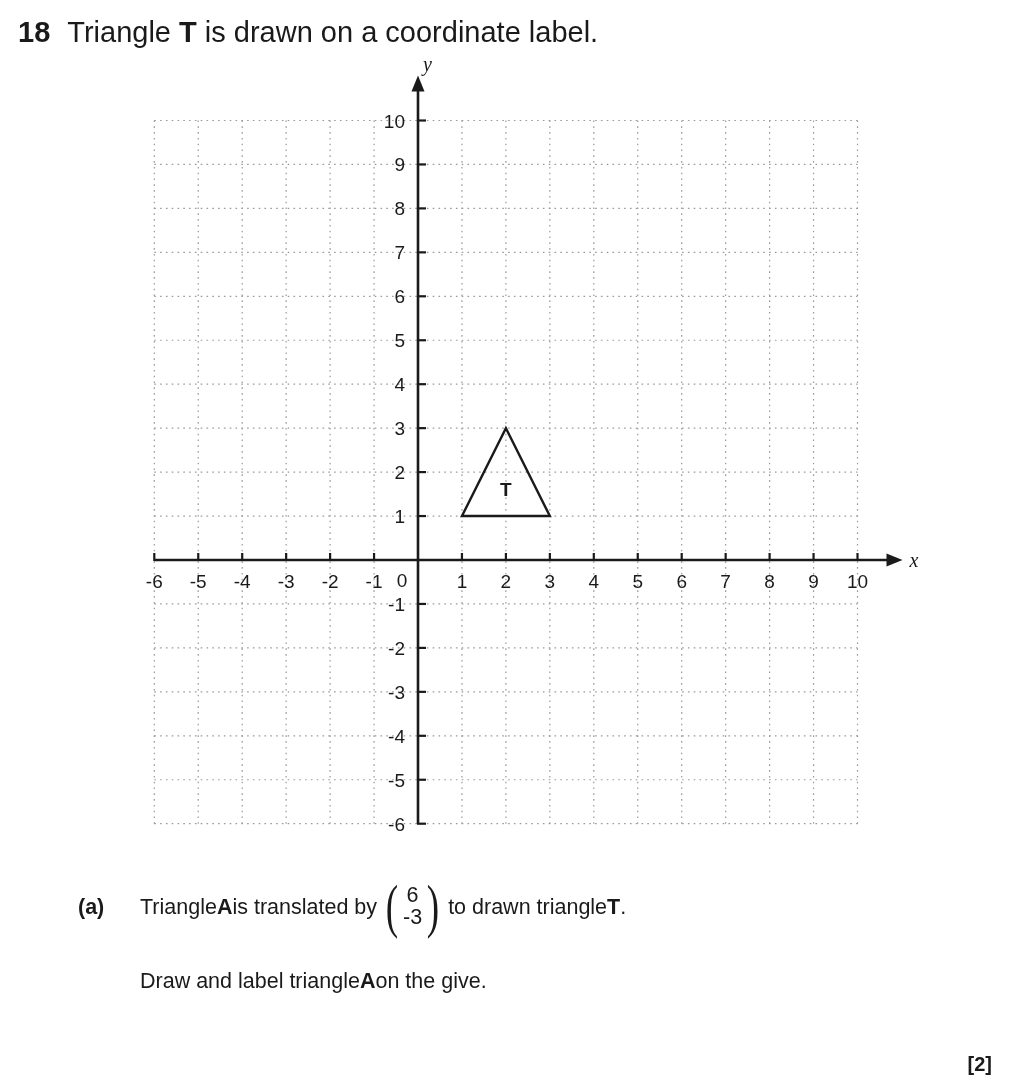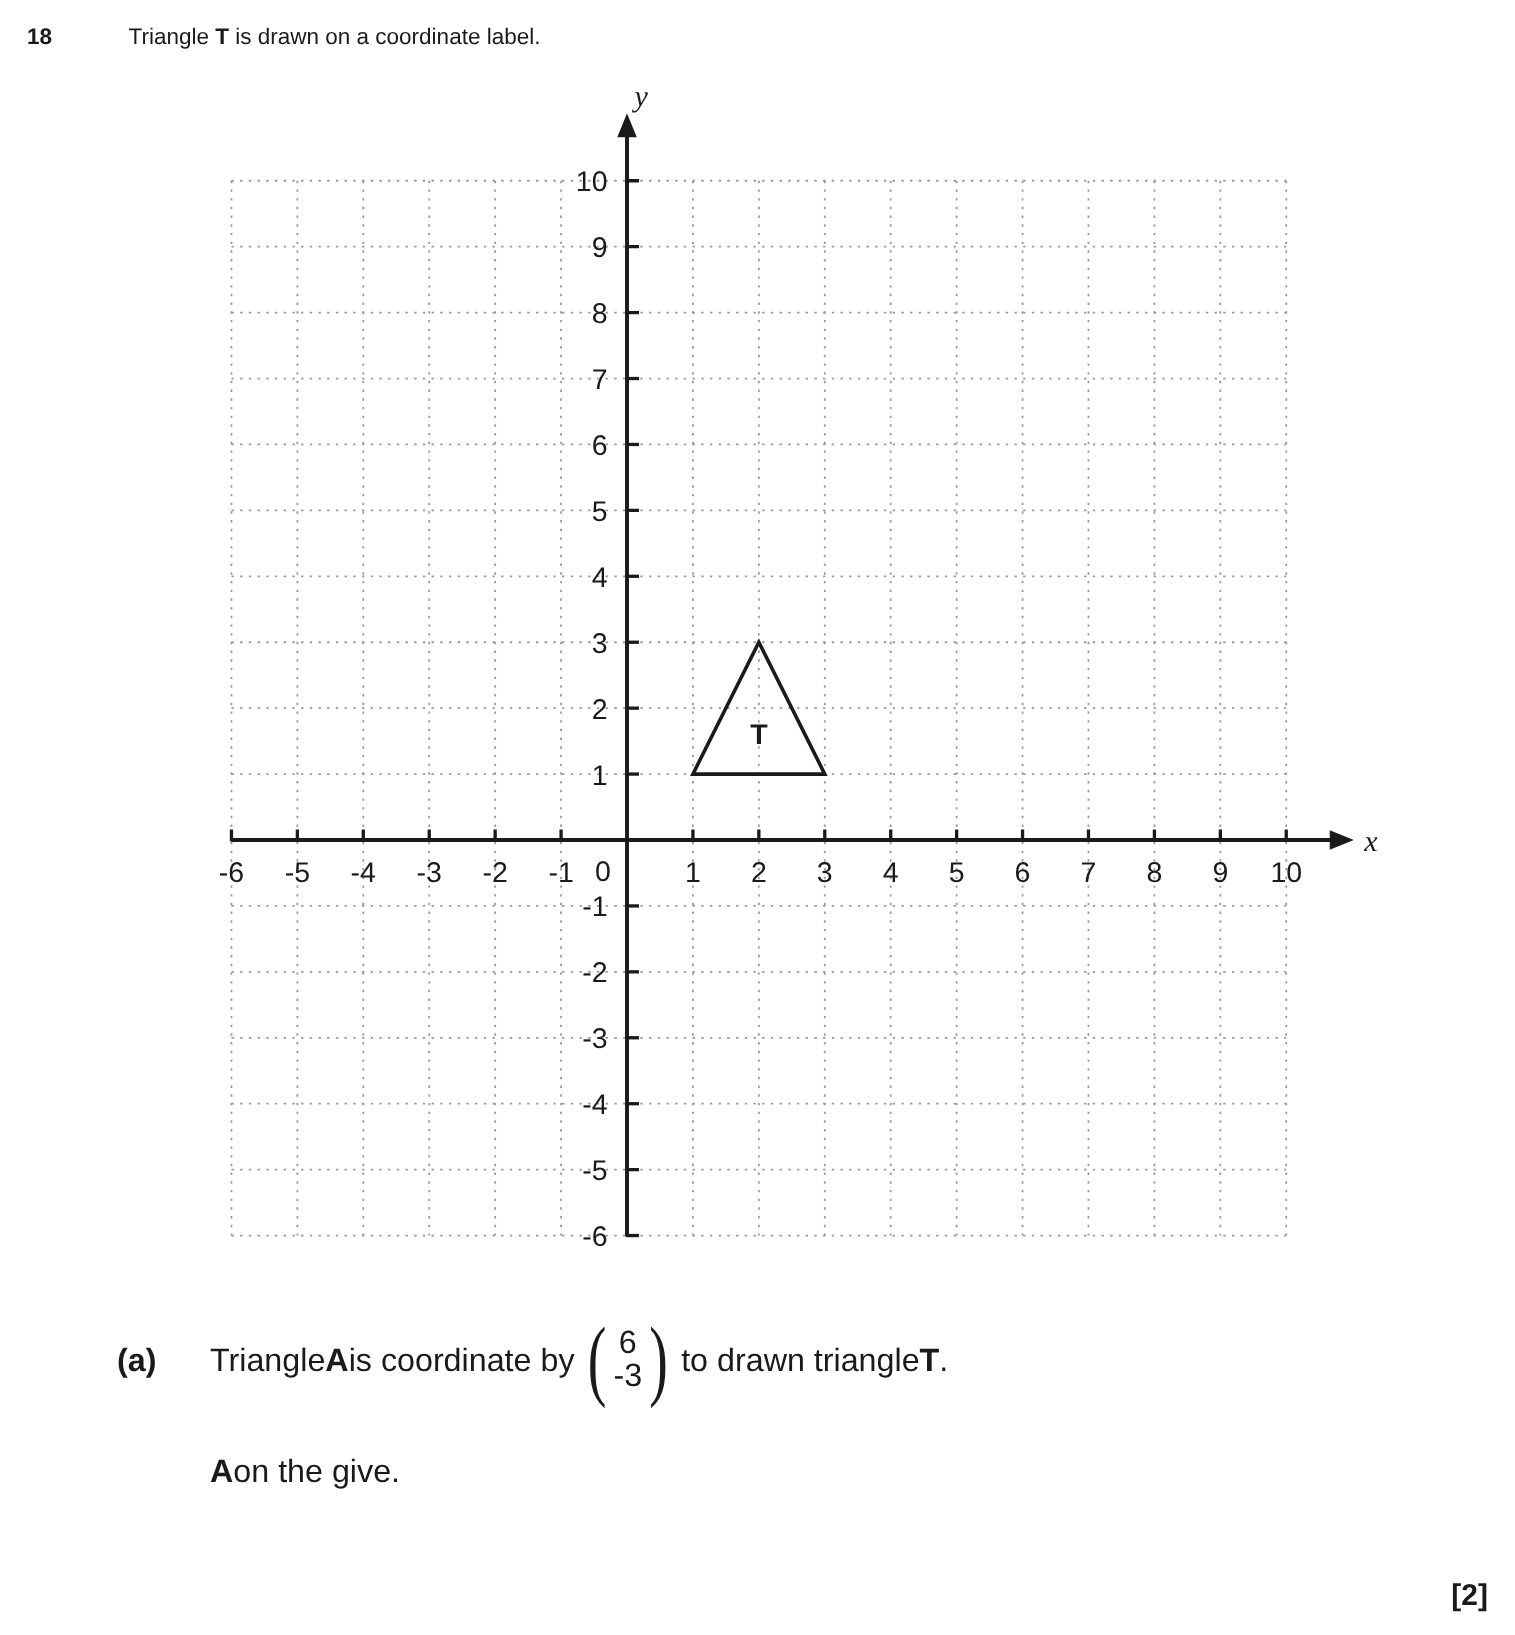--- a/index.html
+++ b/index.html
@@ -17,23 +17,22 @@
     overflow: hidden;
   }
 
   
   .question-header {
     position: absolute;
     left: 18px;
     top: 16px;
     display: flex;
     align-items: flex-start;
-    font-size: 15px;
+    font-size: 29px;
     white-space: nowrap;
-    gap: 34px;
   }
   .q-number {
     font-weight: bold;
     margin-right: 17px;
   }
   .q-text { font-weight: normal; }
   .q-text b { font-weight: bold; }
 
   
   #grid-figure {
@@ -252,36 +251,37 @@
       </g>
   </svg>
 </div>
 
 <div class="part-a">
   <div class="part-row">
     <span class="part-letter">(a)</span>
     <span class="part-body">
       <span>Triangle </span>
         <b>A</b>
-        <span> is coordinate by </span>
+        <span> is translated by </span>
       <span class="vector">
         <span class="bracket">(</span>
         <span class="vector-nums">
           <span>6</span>
           <span>-3</span>
         </span>
         <span class="bracket">)</span>
       </span>
         <span> to drawn triangle </span>
         <b>T</b>
         <span>.</span>
     </span>
   </div>
   <div class="part-row second">
     <span class="part-letter">(a)</span>
     <span class="part-body">
+        <span>Draw and label triangle </span>
         <b>A</b>
         <span> on the give.</span>
       </span>
   </div>
 </div>
 
 <div class="marks">[2]</div>
 
 </body></html>

